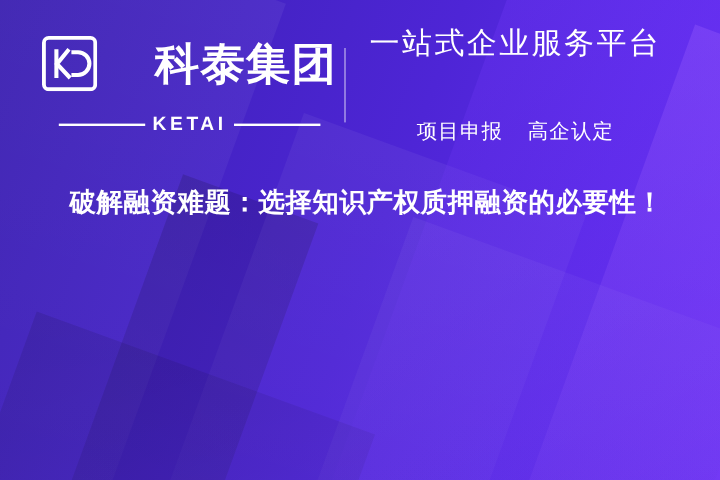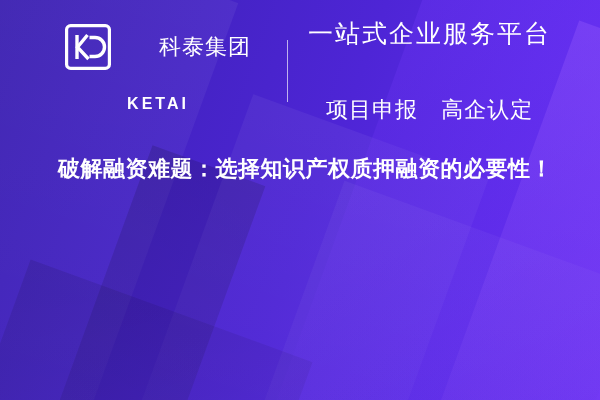--- a/index.html
+++ b/index.html
@@ -103,34 +103,33 @@
     align-items: center;
     gap: 8px;
   }
   .logo-mark {
     width: 46px;
     height: 46px;
     display: block;
   }
   .logo-name {
     color: #ffffff;
-    font-size: 22px;
-    font-weight: normal;
+    font-size: 37px;
+    font-weight: bold;
     letter-spacing: 1px;
     line-height: 1;
     white-space: nowrap;
     margin-left: 40px;
   }
   .logo-sub {
     display: flex;
     align-items: center;
     gap: 6px;
     margin-top: 20px;
     width: 100%;
-    flex-direction: column;
   }
   .logo-sub .rule {
     flex: 1;
     height: 2px;
     background: #ffffff;
   }
   .logo-sub .latin {
     color: #ffffff;
     font-size: 16px;
     font-weight: bold;
@@ -153,21 +152,21 @@
   .slogan-main {
     color: #ffffff;
     font-size: 25px;
     letter-spacing: 2px;
     line-height: 1.2;
     white-space: nowrap;
   }
   .slogan-sub {
     margin-top: 9px;
     color: #ffffff;
-    font-size: 22px;
+    font-size: 17px;
     letter-spacing: 1px;
     line-height: 1.2;
     white-space: nowrap;
   }
   .slogan-sub .gap {
     display: inline-block;
     width: 9px;
   }
 
   

